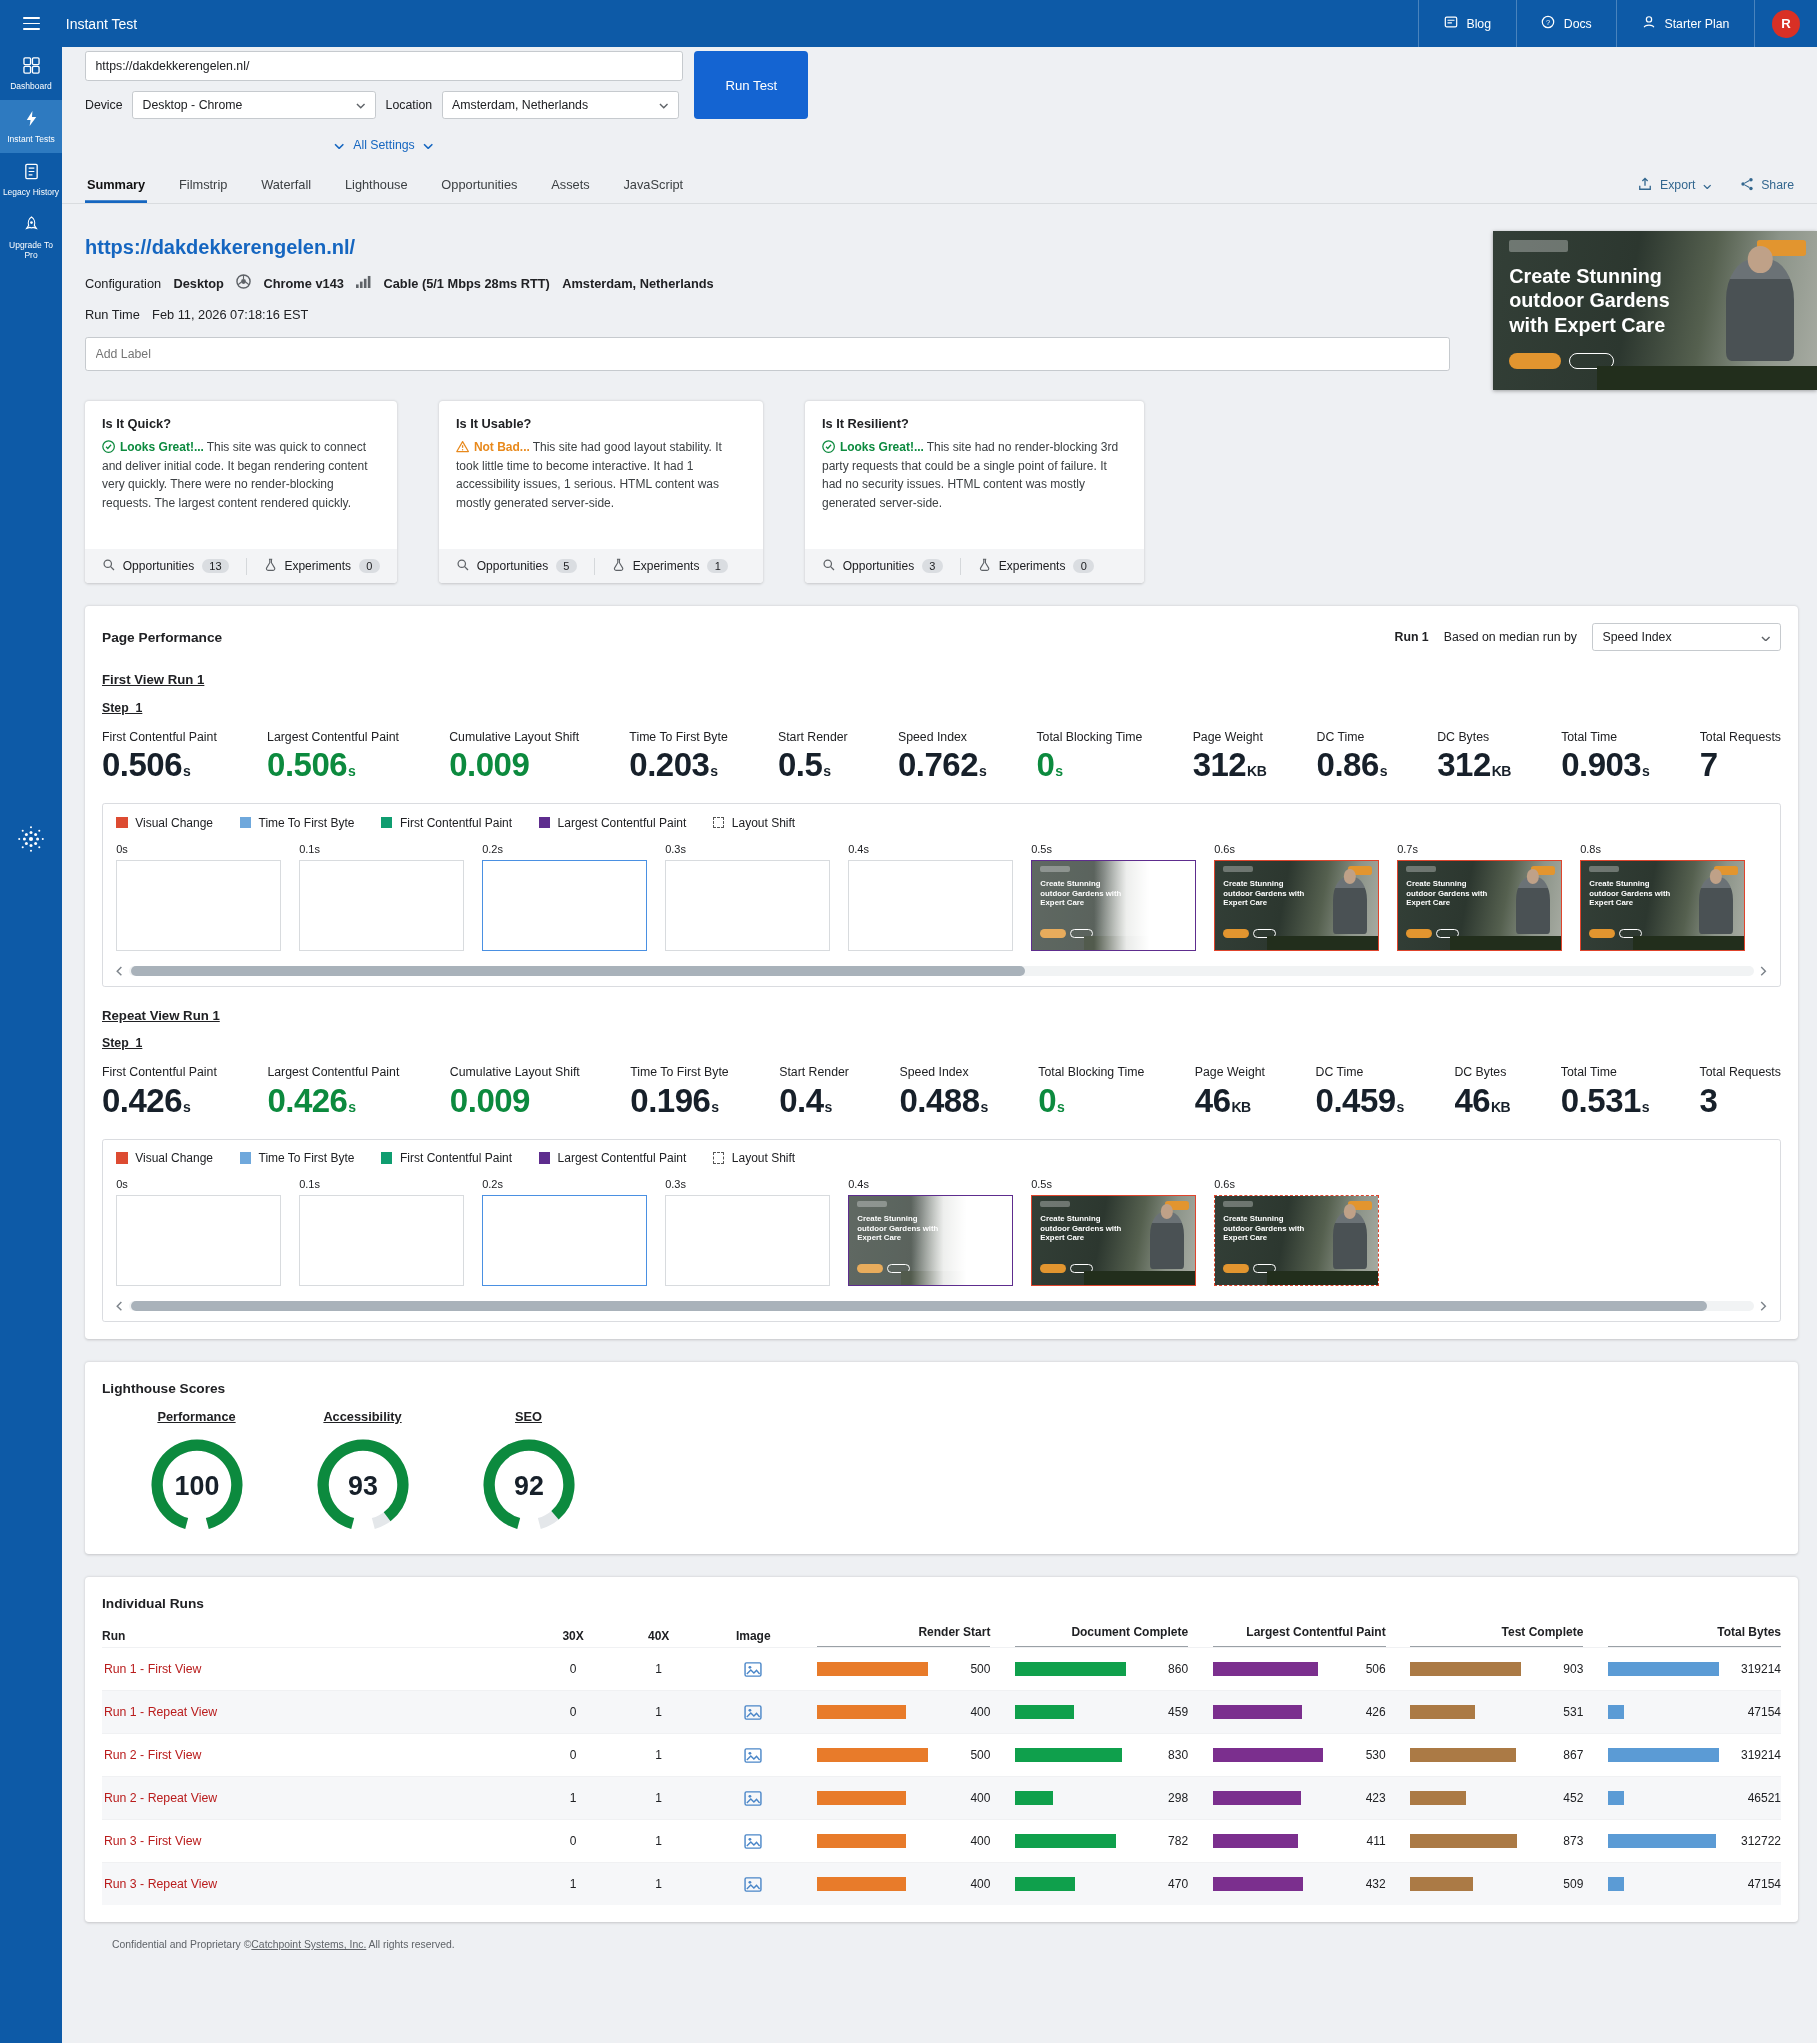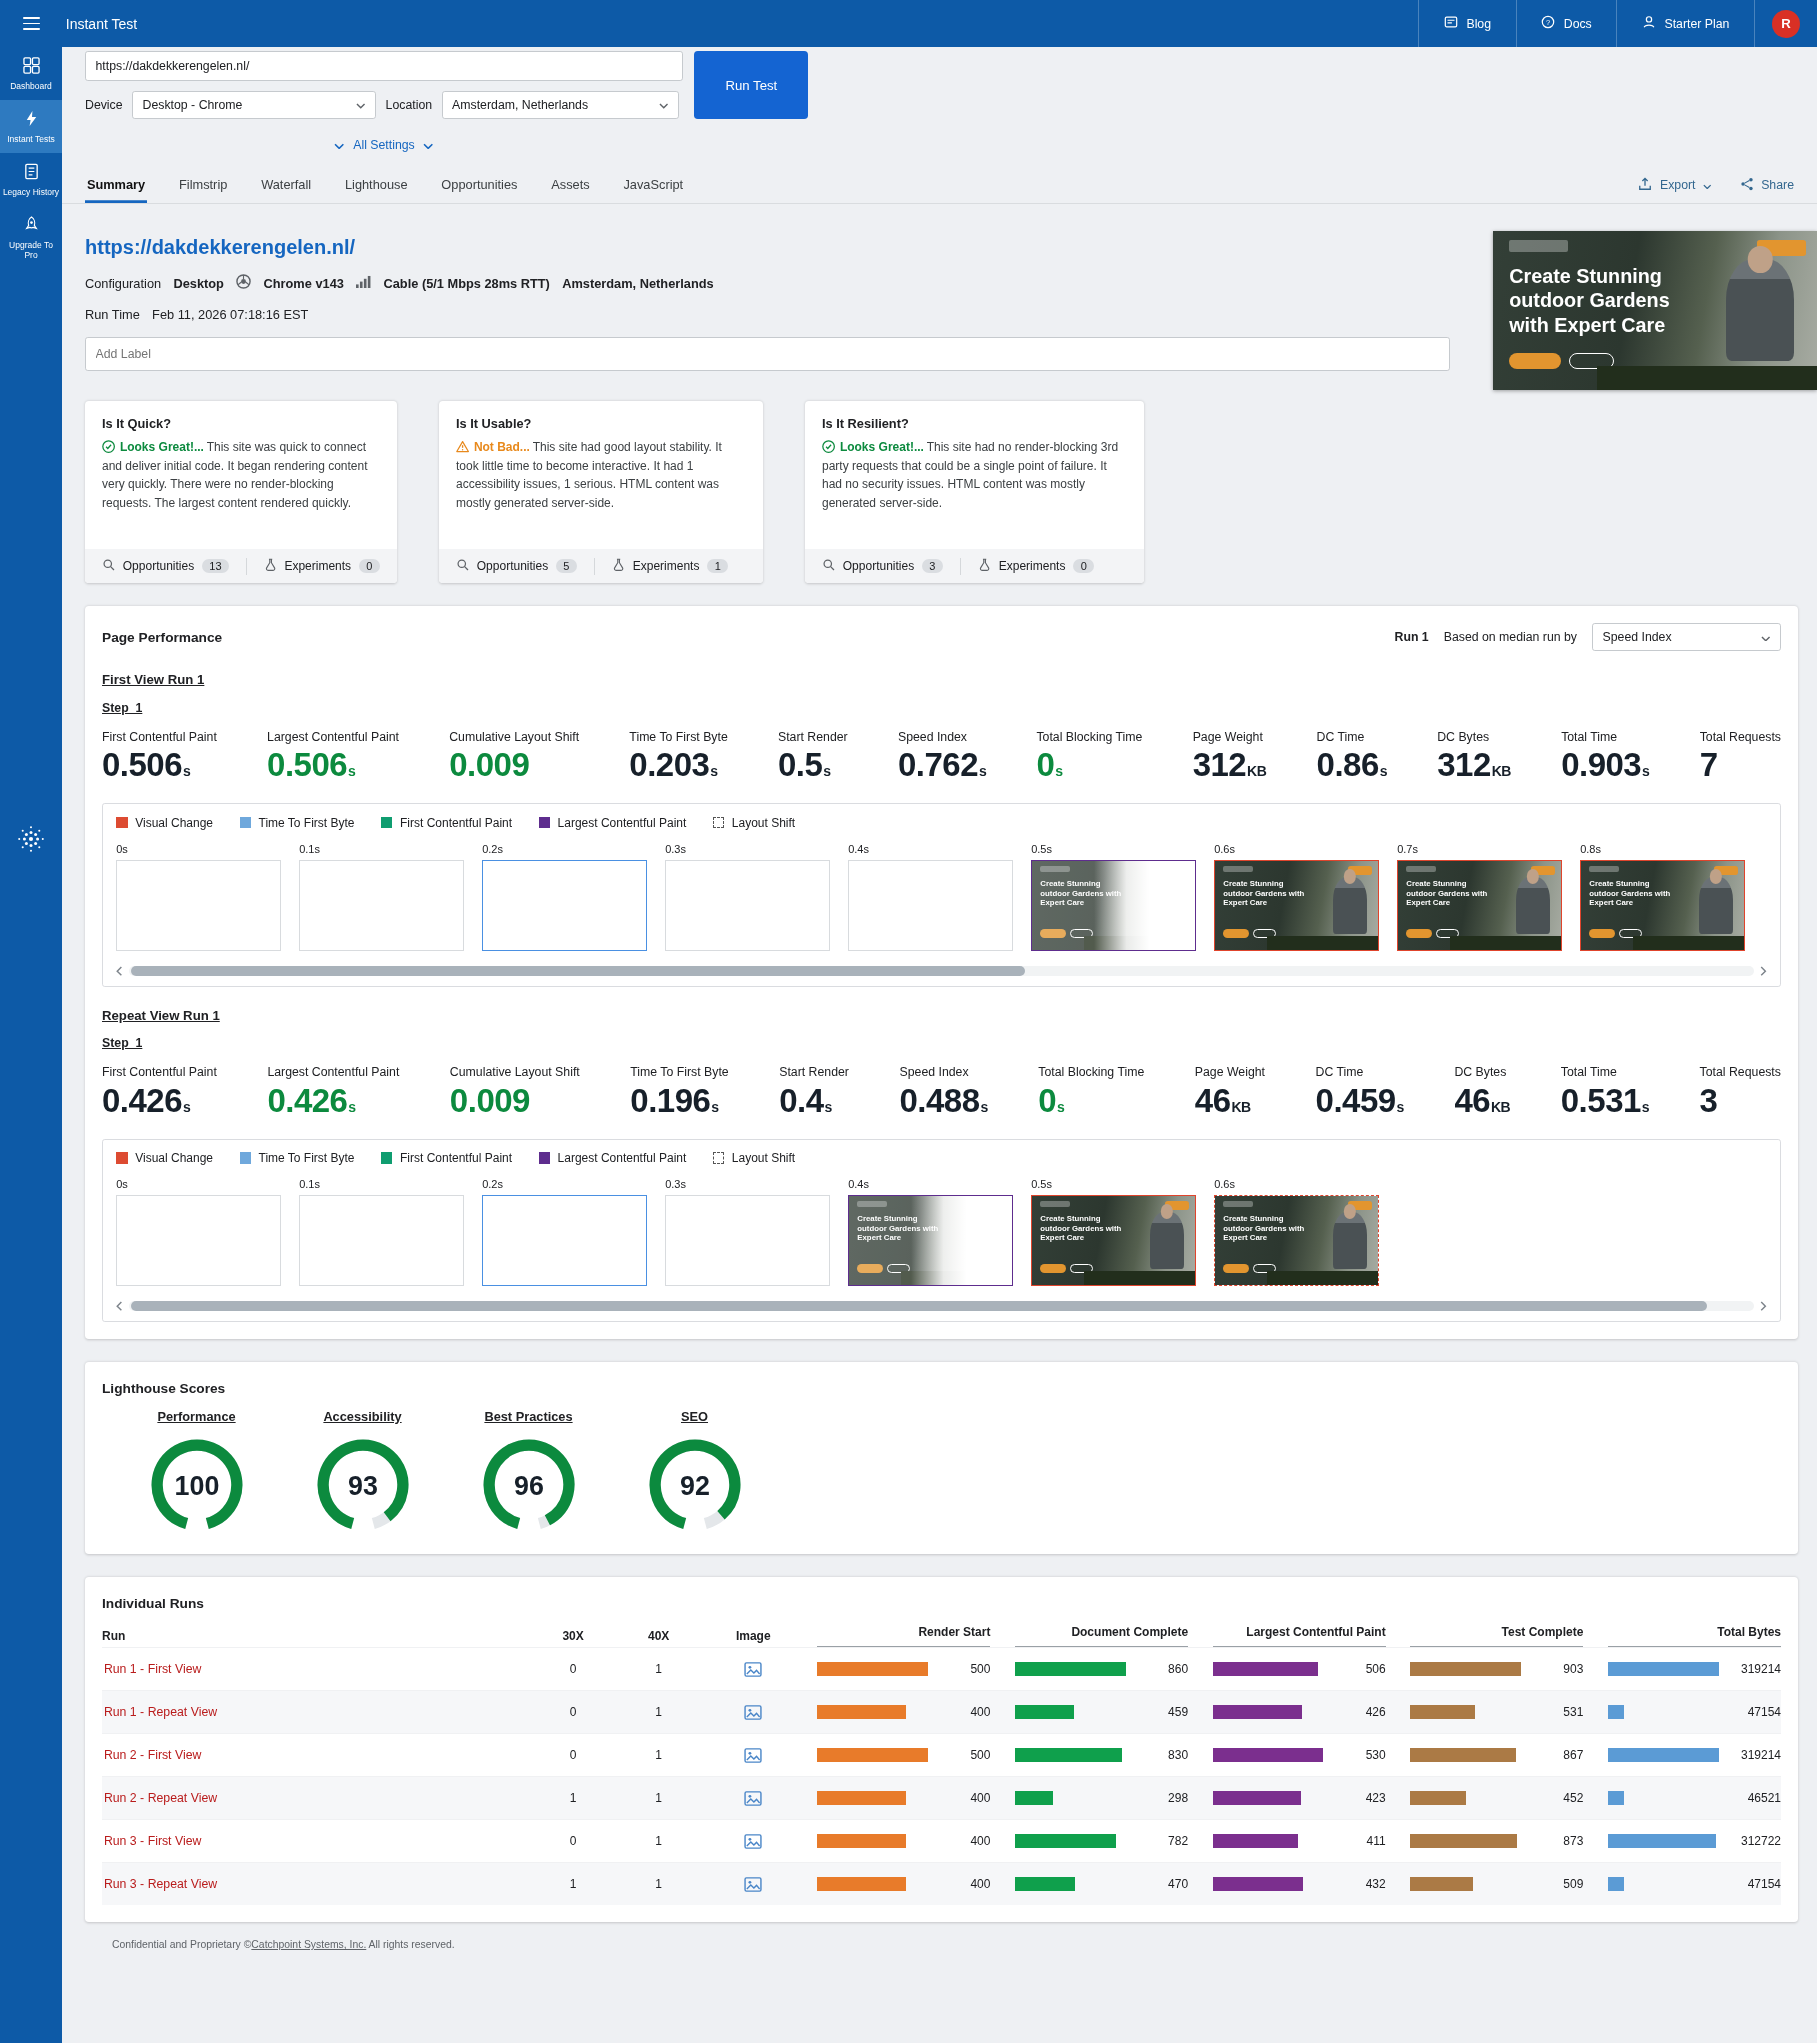--- a/index.html
+++ b/index.html
@@ -805,28 +805,20 @@
           </div>
           <div class="gauge">
             <div class="glabel">Accessibility</div>
             <svg class="gsvg" viewBox="0 0 120 120">
               <path d="M48.1 104.4 A46 46 0 1 1 71.9 104.4" fill="none" stroke="#e4e7ea" stroke-width="13"></path>
               <path d="M48.1 104.4 A46 46 0 1 1 71.9 104.4" fill="none" stroke="#0c8a3e" stroke-width="13" stroke-dasharray="246.4 999"></path>
               <text x="60" y="71" text-anchor="middle" class="gnum">93</text>
             </svg>
           </div>
           <div class="gauge">
-            <div class="glabel">Best Practices</div>
-            <svg class="gsvg" viewBox="0 0 120 120">
-              <path d="M48.1 104.4 A46 46 0 1 1 71.9 104.4" fill="none" stroke="#e4e7ea" stroke-width="13"></path>
-              <path d="M48.1 104.4 A46 46 0 1 1 71.9 104.4" fill="none" stroke="#0c8a3e" stroke-width="13" stroke-dasharray="254.3 999"></path>
-              <text x="60" y="71" text-anchor="middle" class="gnum">96</text>
-            </svg>
-          </div>
-          <div class="gauge">
             <div class="glabel">SEO</div>
             <svg class="gsvg" viewBox="0 0 120 120">
               <path d="M48.1 104.4 A46 46 0 1 1 71.9 104.4" fill="none" stroke="#e4e7ea" stroke-width="13"></path>
               <path d="M48.1 104.4 A46 46 0 1 1 71.9 104.4" fill="none" stroke="#0c8a3e" stroke-width="13" stroke-dasharray="243.7 999"></path>
               <text x="60" y="71" text-anchor="middle" class="gnum">92</text>
             </svg>
           </div>
         </div>
     </section>
 

